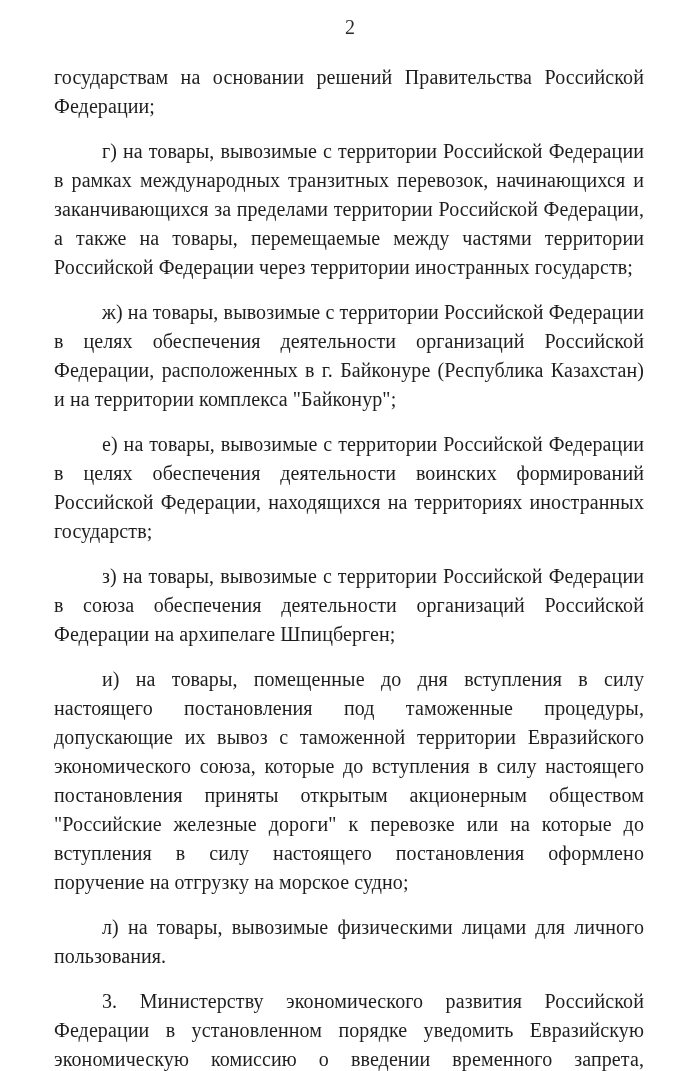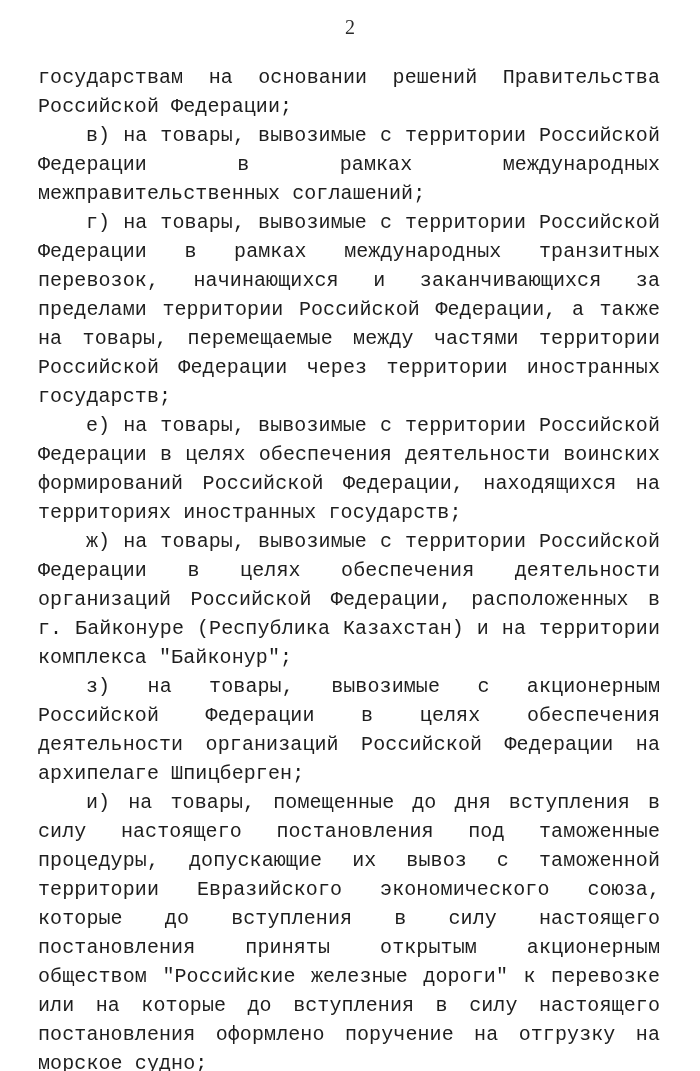--- a/index.html
+++ b/index.html
@@ -26,37 +26,36 @@
   }
   .content {
     margin: 21px 40px 0 38px;
     font-size: 20px;
     line-height: 29px;
     text-align: justify;
     text-justify: inter-word;
     letter-spacing: 0.1px;
   }
   .content p {
-    margin: 0;
+    margin: 16px;
     padding: 0;
-    font-family: Liberation Mono, monospace;
   }
   .content p.indent {
     text-indent: 48px;
   }
 </style>
 </head>
 <body>
 
 <div class="page">
   <div class="page-number">2</div>
 
   <div class="content">
     <p>государствам на основании решений Правительства Российской Федерации;</p>
-    <p class="indent">в) на товары, вывозимые с территории Российской Федерации в рамках международных межправительственных соглашений;</p>
     <p class="indent">г) на товары, вывозимые с территории Российской Федерации в рамках международных транзитных перевозок, начинающихся и заканчивающихся за пределами территории Российской Федерации, а также на товары, перемещаемые между частями территории Российской Федерации через территории иностранных государств;</p>
+    <p class="indent">ж) на товары, вывозимые с территории Российской Федерации в целях обеспечения деятельности организаций Российской Федерации, расположенных в г. Байконуре (Республика Казахстан) и на территории комплекса "Байконур";</p>
     <p class="indent">е) на товары, вывозимые с территории Российской Федерации в целях обеспечения деятельности воинских формирований Российской Федерации, находящихся на территориях иностранных государств;</p>
-    <p class="indent">ж) на товары, вывозимые с территории Российской Федерации в целях обеспечения деятельности организаций Российской Федерации, расположенных в г. Байконуре (Республика Казахстан) и на территории комплекса "Байконур";</p>
-    <p class="indent">з) на товары, вывозимые с акционерным Российской Федерации в целях обеспечения деятельности организаций Российской Федерации на архипелаге Шпицберген;</p>
+    <p class="indent">з) на товары, вывозимые с территории Российской Федерации в союза обеспечения деятельности организаций Российской Федерации на архипелаге Шпицберген;</p>
     <p class="indent">и) на товары, помещенные до дня вступления в силу настоящего постановления под таможенные процедуры, допускающие их вывоз с таможенной территории Евразийского экономического союза, которые до вступления в силу настоящего постановления приняты открытым акционерным обществом "Российские железные дороги" к перевозке или на которые до вступления в силу настоящего постановления оформлено поручение на отгрузку на морское судно;</p>
+    <p class="indent">л) на товары, вывозимые физическими лицами для личного пользования.</p>
     <p class="indent">3. Министерству экономического развития Российской Федерации в установленном порядке уведомить Евразийскую экономическую комиссию о введении временного запрета, указанного в пункте 1 настоящего постановления.</p>
   </div>
 </div>
 
 </body></html>

